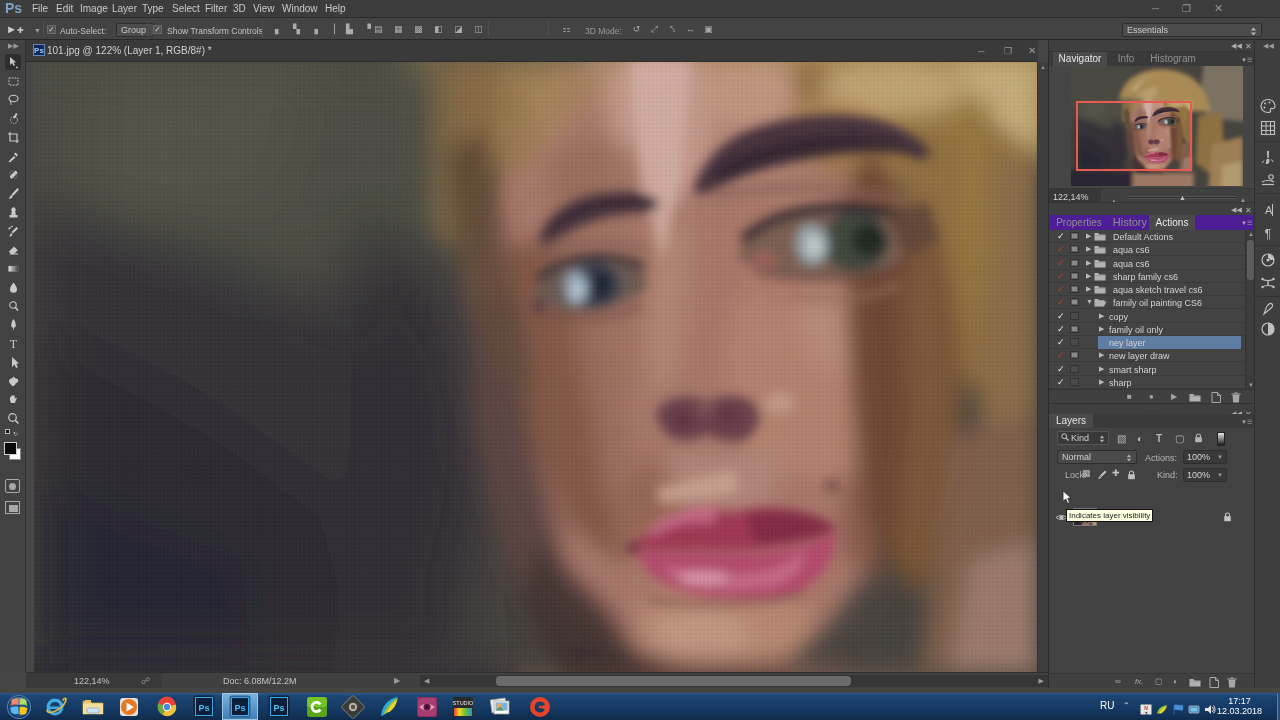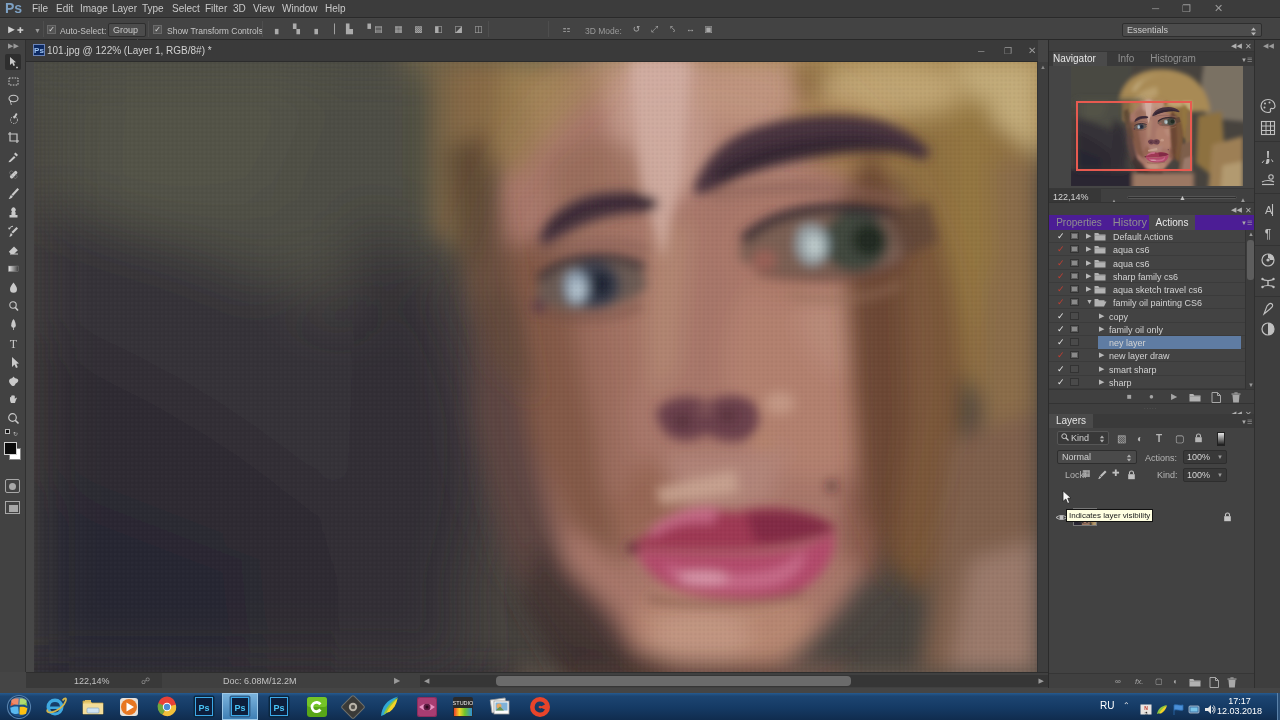--- a/index.html
+++ b/index.html
@@ -61,21 +61,21 @@
   <div class="winbtn" style="left:1182px;">❐</div>
   <div class="winbtn" style="left:1214px;font-size:11px;top:2px;">✕</div>
 </div>
 
 <div id="optbar" class="abs">
   <div style="position:absolute;left:6px;top:4px;color:#cfcfcf;font-size:11px;">►<span style="font-size:8px;">✚</span></div>
   <div style="position:absolute;left:34px;top:8px;color:#999;font-size:7px;">▼</div>
   <div class="sep" style="left:43px;"></div>
   <div class="cb" style="left:47px;">✓</div>
   <div style="position:absolute;left:60px;top:7px;">Auto-Select:</div>
-  <div class="obtn" style="left:108px;width:38px;">Group <span style="float:right;margin-top:1px;"><svg width="7" height="9" viewBox="0 0 7 9" style="vertical-align:middle;">
+  <div class="obtn" style="left:116px;width:38px;">Group <span style="float:right;margin-top:1px;"><svg width="7" height="9" viewBox="0 0 7 9" style="vertical-align:middle;">
             <path d="M3.5,0.5 L6,3.5 L1,3.5 Z M3.5,8.5 L6,5.5 L1,5.5 Z" fill="#b8b8b8"></path>
           </svg></span></div>
   <div class="sep" style="left:148px;"></div>
   <div class="cb" style="left:153px;">✓</div>
   <div style="position:absolute;left:167px;top:7px;">Show Transform Controls</div>
   <div class="sep" style="left:262px;"></div>
   <div class="oicon" style="left:272px;">▖</div>
   <div class="oicon" style="left:290px;">▚</div>
   <div class="oicon" style="left:308px;">▗</div>
   <div class="oicon" style="left:325px;">▕</div>
@@ -221,21 +221,21 @@
 </div>
 
 <div id="panels" class="abs">
 
   <div style="position:absolute;left:0;top:0;width:206px;height:12px;background:#3f3f3f;border-bottom:1px solid #363636;">
     <span style="position:absolute;left:182px;top:2px;color:#b0b0b0;font-size:7px;">◀◀</span>
     <span style="position:absolute;left:196px;top:2px;color:#b0b0b0;font-size:8px;">✕</span>
   </div>
 
   <div style="position:absolute;left:0;top:12px;width:206px;height:14px;background:#3a3a3a;">
-    <div style="position:absolute;left:4px;top:0;width:54px;height:14px;background:#4a4a4a;color:#e8e8e8;font-size:10px;line-height:14px;text-align:left;">Navigator</div>
+    <div style="position:absolute;left:4px;top:0;width:54px;height:14px;background:#4a4a4a;color:#e8e8e8;font-size:10px;line-height:14px;text-align:center;">Navigator</div>
     <div style="position:absolute;left:62px;top:0;width:30px;height:14px;color:#8f8f8f;font-size:10px;line-height:14px;text-align:center;">Info</div>
     <div style="position:absolute;left:96px;top:0;width:56px;height:14px;color:#8f8f8f;font-size:10px;line-height:14px;text-align:center;">Histogram</div>
     <div style="position:absolute;left:192px;top:4px;color:#aaa;font-size:6px;">▼☰</div>
   </div>
   <div style="position:absolute;left:0;top:26px;width:206px;height:136px;background:#454545;">
     <svg style="position:absolute;left:22px;top:0px;" width="172" height="120" viewBox="0 0 420 290" preserveAspectRatio="none">
           <use href="#paint"></use>
         </svg>
     <div style="position:absolute;left:27px;top:35px;width:116px;height:70px;border:2px solid #e85a50;"></div>
 

